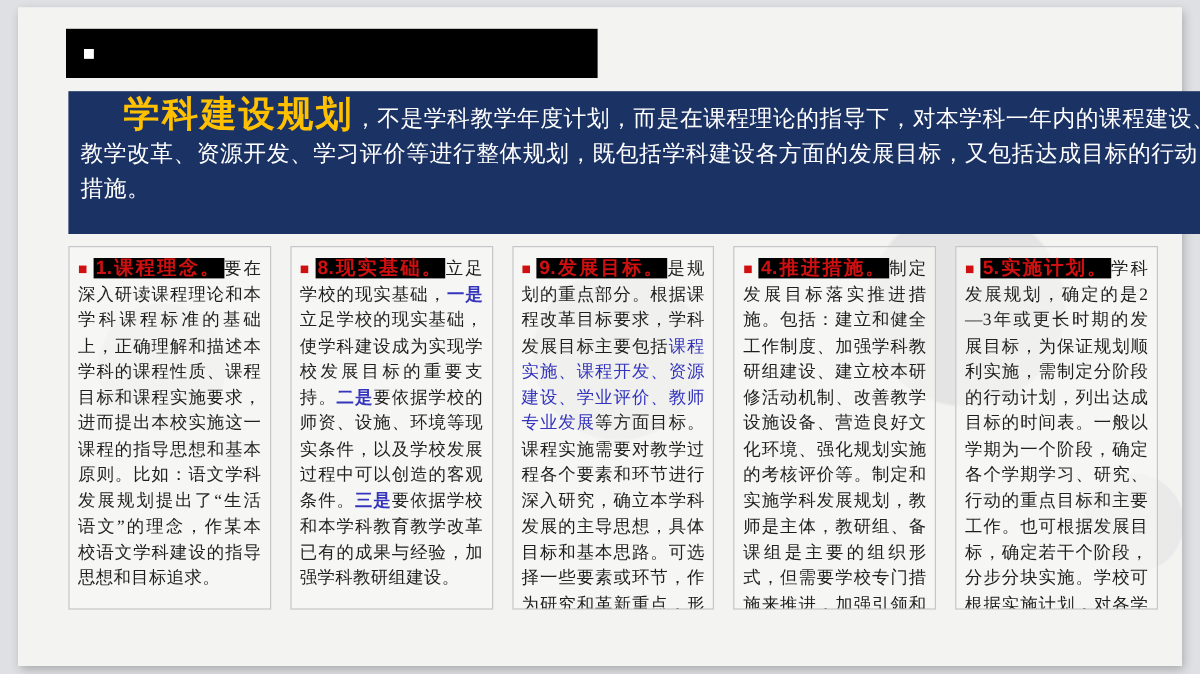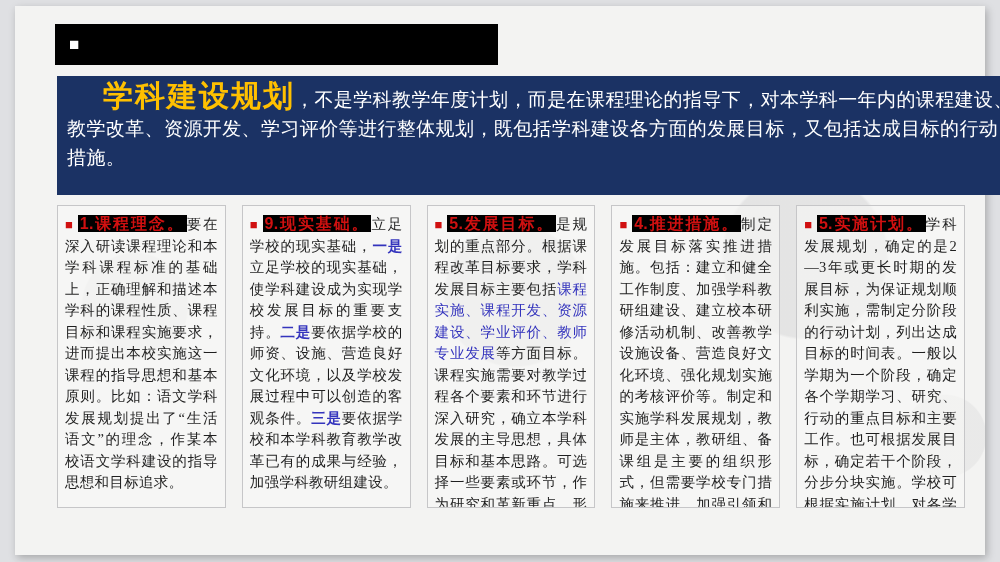--- a/index.html
+++ b/index.html
@@ -99,24 +99,24 @@
 
   <div class="intro">
     <p class="lead"><span class="intro-heading">学科建设规划</span><span>，不是学科教学年度计划，而是在课程理论的指导下，对本学科一年内的课程建设、教学改革、资源开发、学习评价等进行整体规划，既包括学科建设各方面的发展目标，又包括达成目标的行动措施。</span></p>
   </div>
 
   <div class="columns">
     <div class="col">
       <span class="hdr-sq">■</span><span class="hdr-chip">1.课程理念。</span><span class="col-body"><span>要在深入研读课程理论和本学科课程标准的基础上，正确理解和描述本学科的课程性质、课程目标和课程实施要求，进而提出本校实施这一课程的指导思想和基本原则。比如：语文学科发展规划提出了“生活语文”的理念，作某本校语文学科建设的指导思想和目标追求。</span></span>
     </div>
     <div class="col">
-      <span class="hdr-sq">■</span><span class="hdr-chip">9.现实基础。</span><span class="col-body"><span>立足学校的现实基础，</span><span class="seg-blue seg-bold">一是</span><span>立足学校的现实基础，使学科建设成为实现学校发展目标的重要支持。</span><span class="seg-blue seg-bold">二是</span><span>要依据学校的师资、设施、营造良好文化环境，以及学校发展过程中可以创造的客观条件。</span><span class="seg-blue seg-bold">三是</span><span>要依据学校和本学科教育教学改革已有的成果与经验，加强学科教研组建设。</span></span>
+      <span class="hdr-sq">■</span><span class="hdr-chip">8.现实基础。</span><span class="col-body"><span>立足学校的现实基础，</span><span class="seg-blue seg-bold">一是</span><span>立足学校的现实基础，使学科建设成为实现学校发展目标的重要支持。</span><span class="seg-blue seg-bold">二是</span><span>要依据学校的师资、设施、环境等现实条件，以及学校发展过程中可以创造的客观条件。</span><span class="seg-blue seg-bold">三是</span><span>要依据学校和本学科教育教学改革已有的成果与经验，加强学科教研组建设。</span></span>
     </div>
     <div class="col">
-      <span class="hdr-sq">■</span><span class="hdr-chip">5.发展目标。</span><span class="col-body"><span>是规划的重点部分。根据课程改革目标要求，学科发展目标主要包括</span><span class="seg-blue">课程实施、课程开发、资源建设、学业评价、教师专业发展</span><span>等方面目标。课程实施需要对教学过程各个要素和环节进行深入研究，确立本学科发展的主导思想，具体目标和基本思路。可选择一些要素或环节，作为研究和革新重点，形成学科教学特色和风格。</span></span>
+      <span class="hdr-sq">■</span><span class="hdr-chip">9.发展目标。</span><span class="col-body"><span>是规划的重点部分。根据课程改革目标要求，学科发展目标主要包括</span><span class="seg-blue">课程实施、课程开发、资源建设、学业评价、教师专业发展</span><span>等方面目标。课程实施需要对教学过程各个要素和环节进行深入研究，确立本学科发展的主导思想，具体目标和基本思路。可选择一些要素或环节，作为研究和革新重点，形成学科教学特色和风格。</span></span>
     </div>
     <div class="col">
       <span class="hdr-sq">■</span><span class="hdr-chip">4.推进措施。</span><span class="col-body"><span>制定发展目标落实推进措施。包括：建立和健全工作制度、加强学科教研组建设、建立校本研修活动机制、改善教学设施设备、营造良好文化环境、强化规划实施的考核评价等。制定和实施学科发展规划，教师是主体，教研组、备课组是主要的组织形式，但需要学校专门措施来推进，加强引领和管理，为发展规划实施创造环境，实施评价与激励。</span></span>
     </div>
     <div class="col">
       <span class="hdr-sq">■</span><span class="hdr-chip">5.实施计划。</span><span class="col-body"><span>学科发展规划，确定的是2—3年或更长时期的发展目标，为保证规划顺利实施，需制定分阶段的行动计划，列出达成目标的时间表。一般以学期为一个阶段，确定各个学期学习、研究、行动的重点目标和主要工作。也可根据发展目标，确定若干个阶段，分步分块实施。学校可根据实施计划，对各学科发展规划实施过程与成果定期进行检查评价。</span></span>
     </div>
   </div>
 </div>
 

